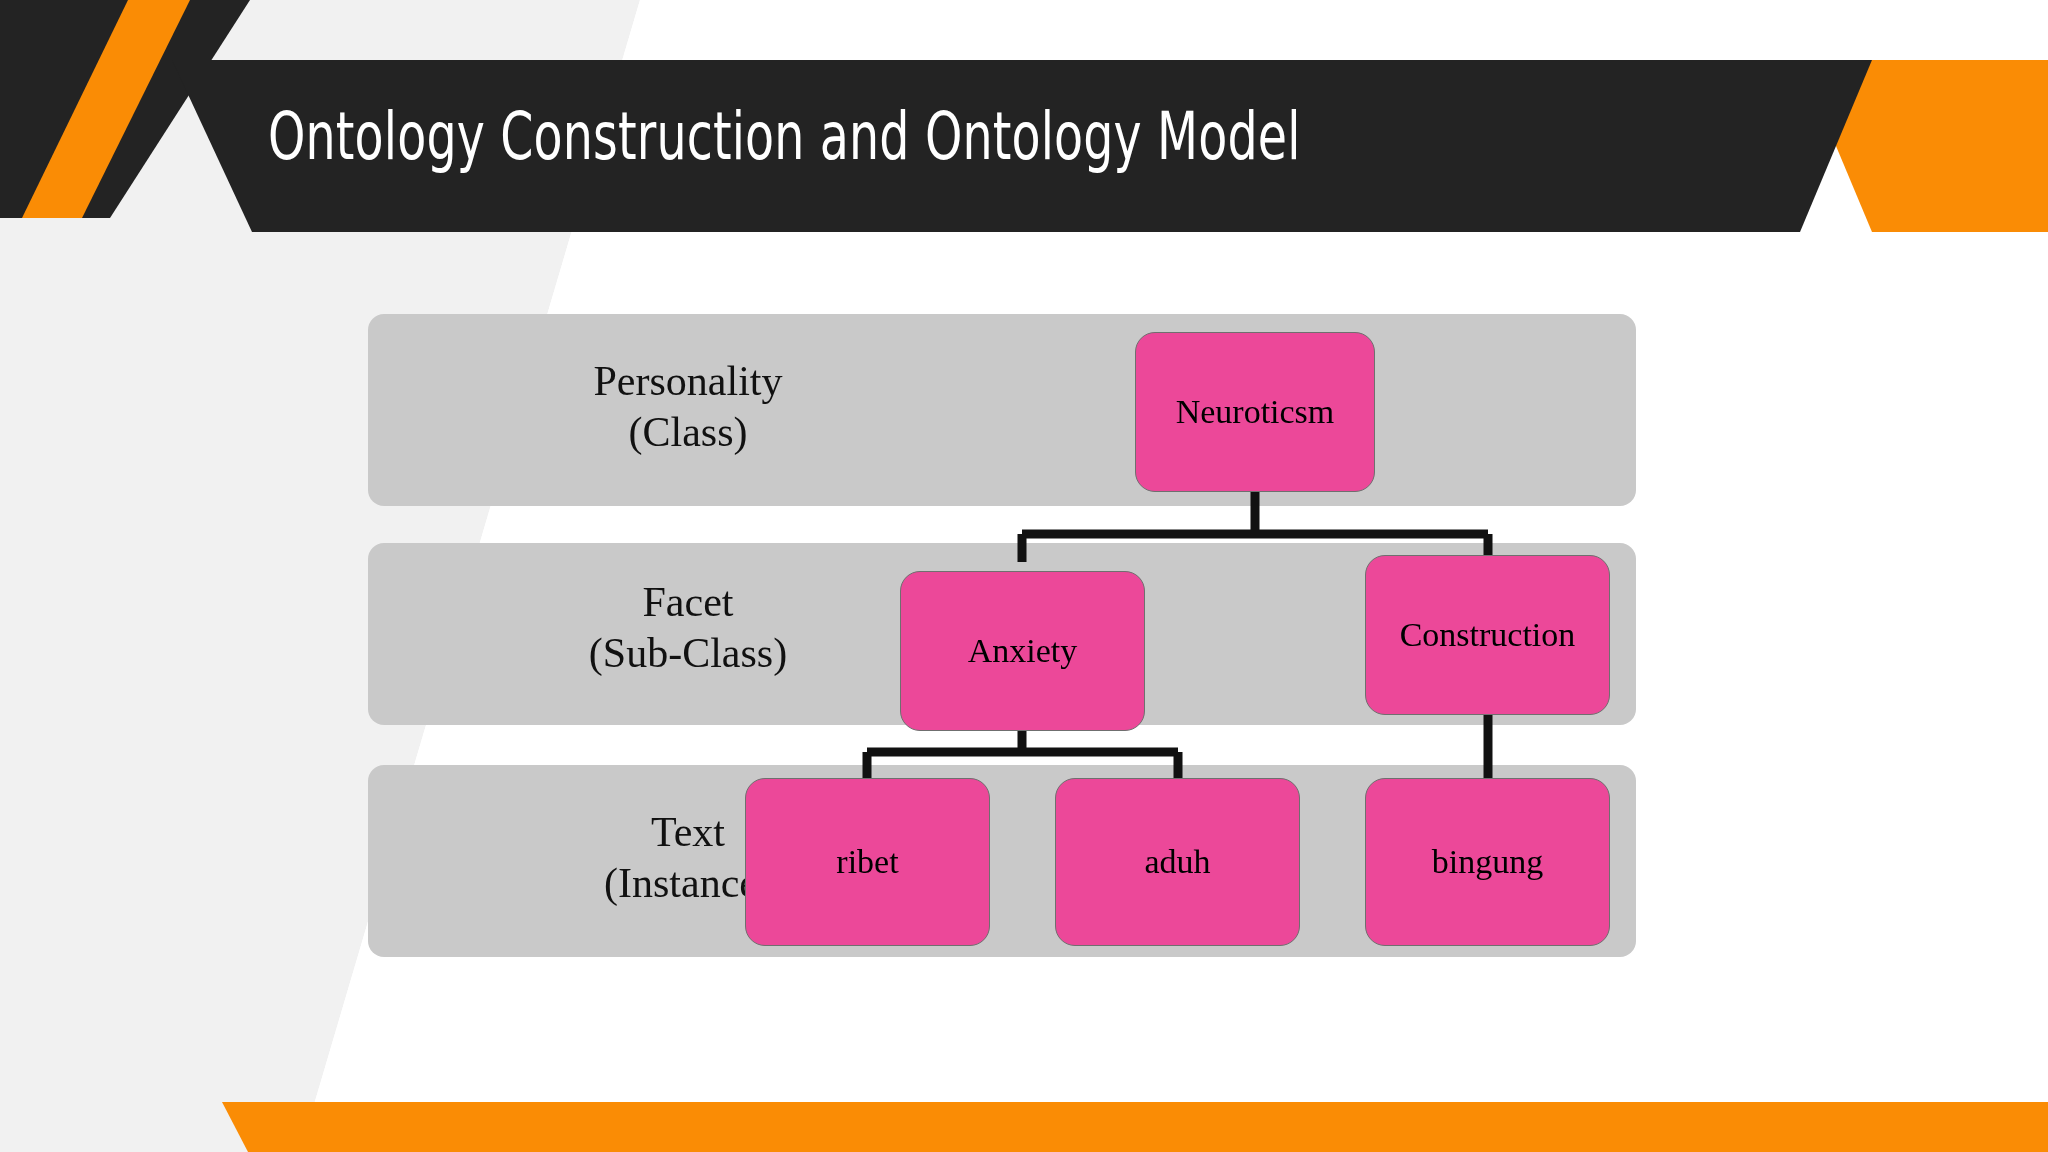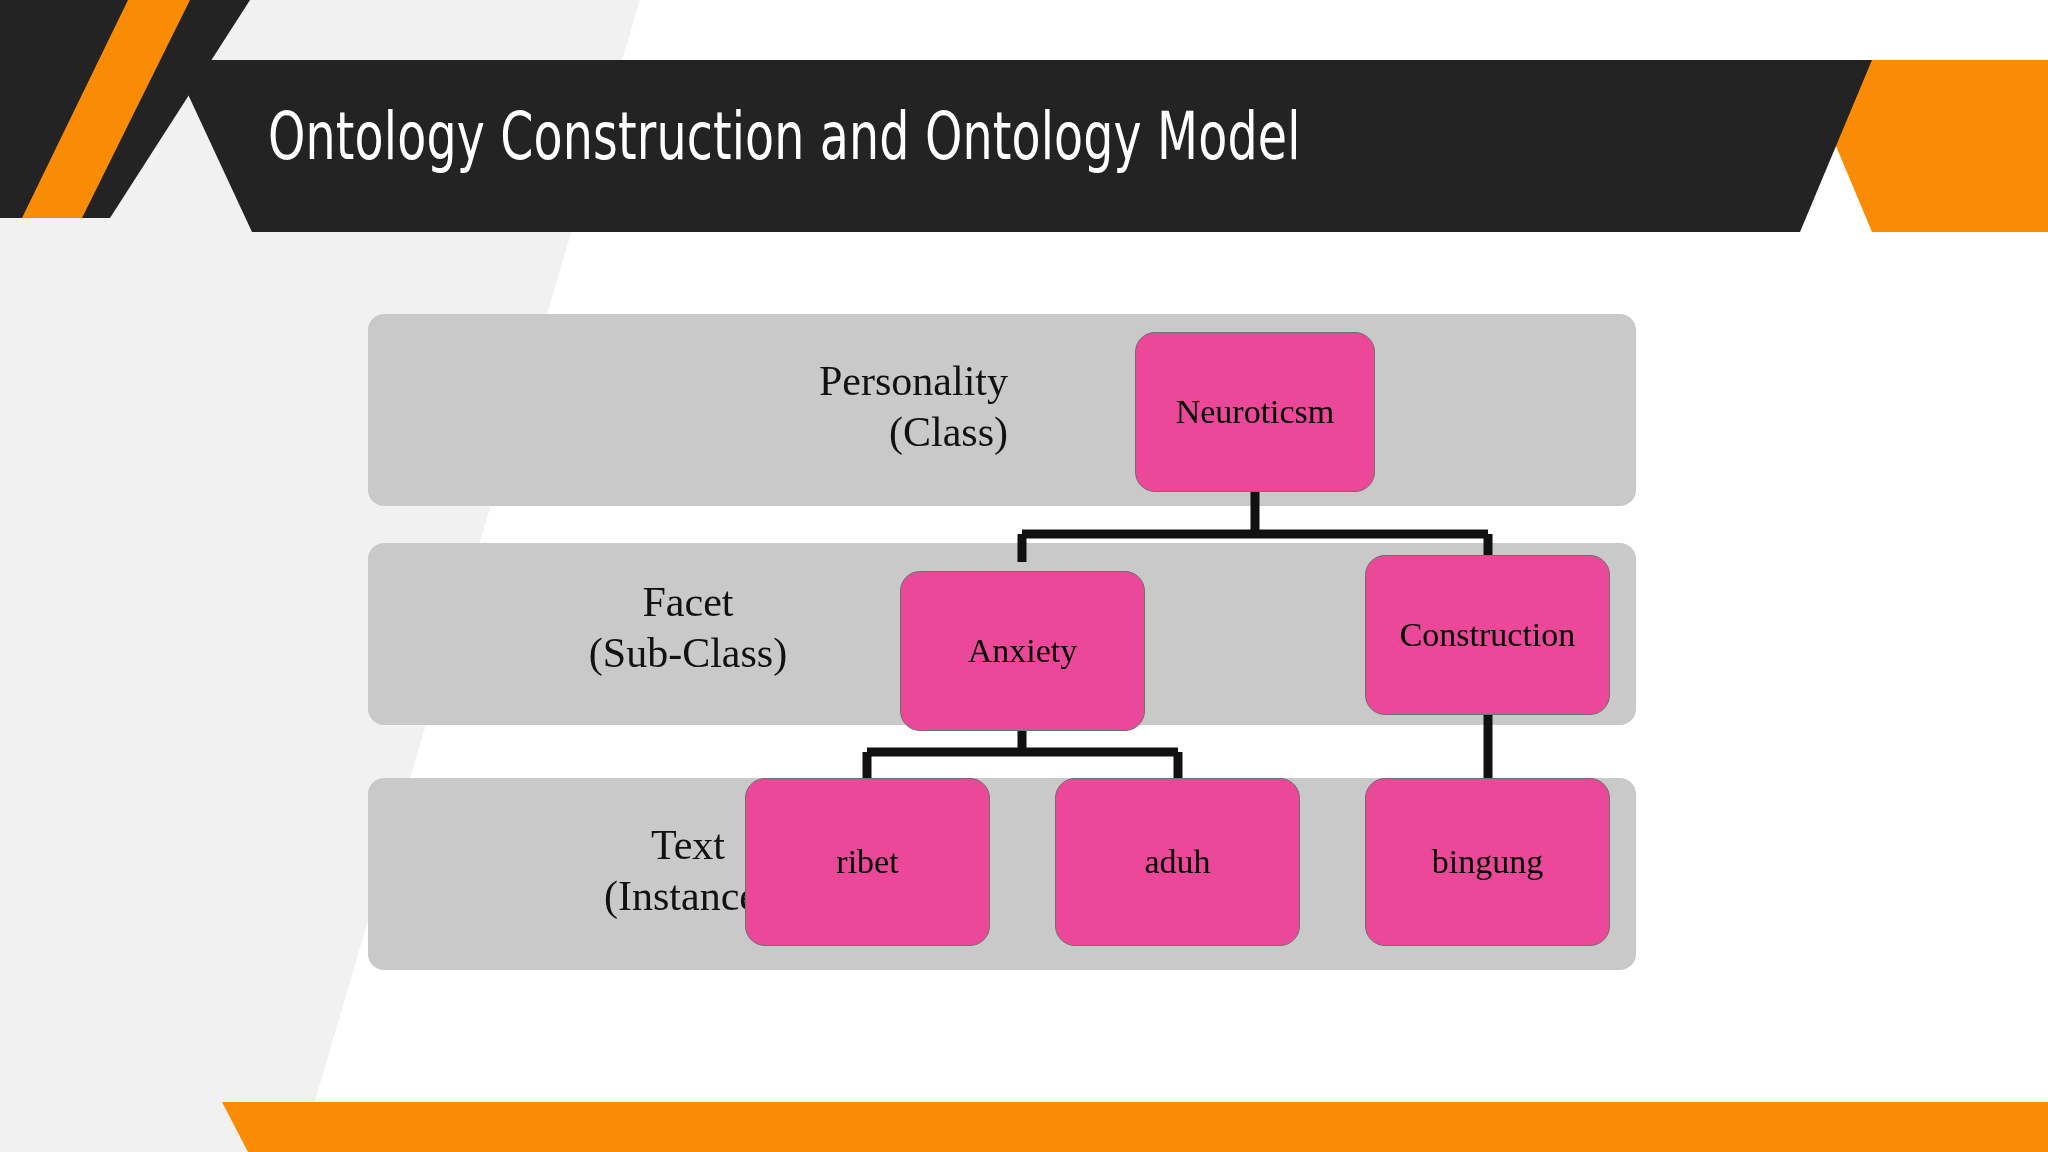--- a/index.html
+++ b/index.html
@@ -46,33 +46,33 @@
   
   .band {
     position: absolute;
     left: 368px;
     width: 1268px;
     background: #c9c9c9;
     border-radius: 16px;
   }
   #band-personality { top: 314px; height: 192px; }
   #band-facet       { top: 543px; height: 182px; }
-  #band-text        { top: 765px; height: 192px; margin-top: 13px; }
+  #band-text        { top: 765px; height: 192px; }
 
   .band-label {
     position: absolute;
     left: 0;
     width: 640px;
     text-align: center;
     color: #111111;
     font-size: 42px;
     line-height: 1.22;
     font-family: "Liberation Serif", "DejaVu Serif", serif;
   }
-  #label-personality { top: 42px; text-align: right; }
+  #label-personality { top: 42px; }
   #label-facet       { top: 34px; }
   #label-text        { top: 42px; }
   .band-label .l2 { display: block; }
 
   
   #links {
     position: absolute;
     left: 0;
     top: 0;
     width: 2048px;

